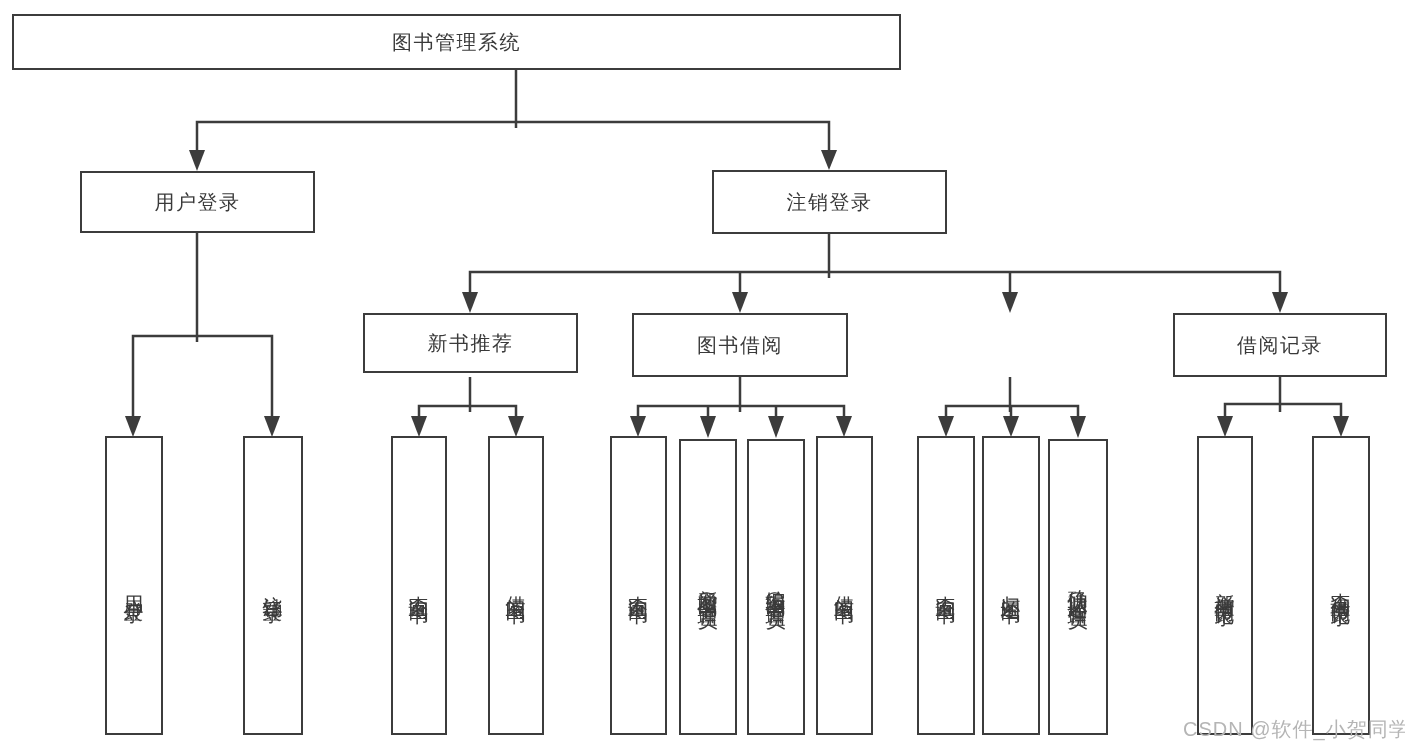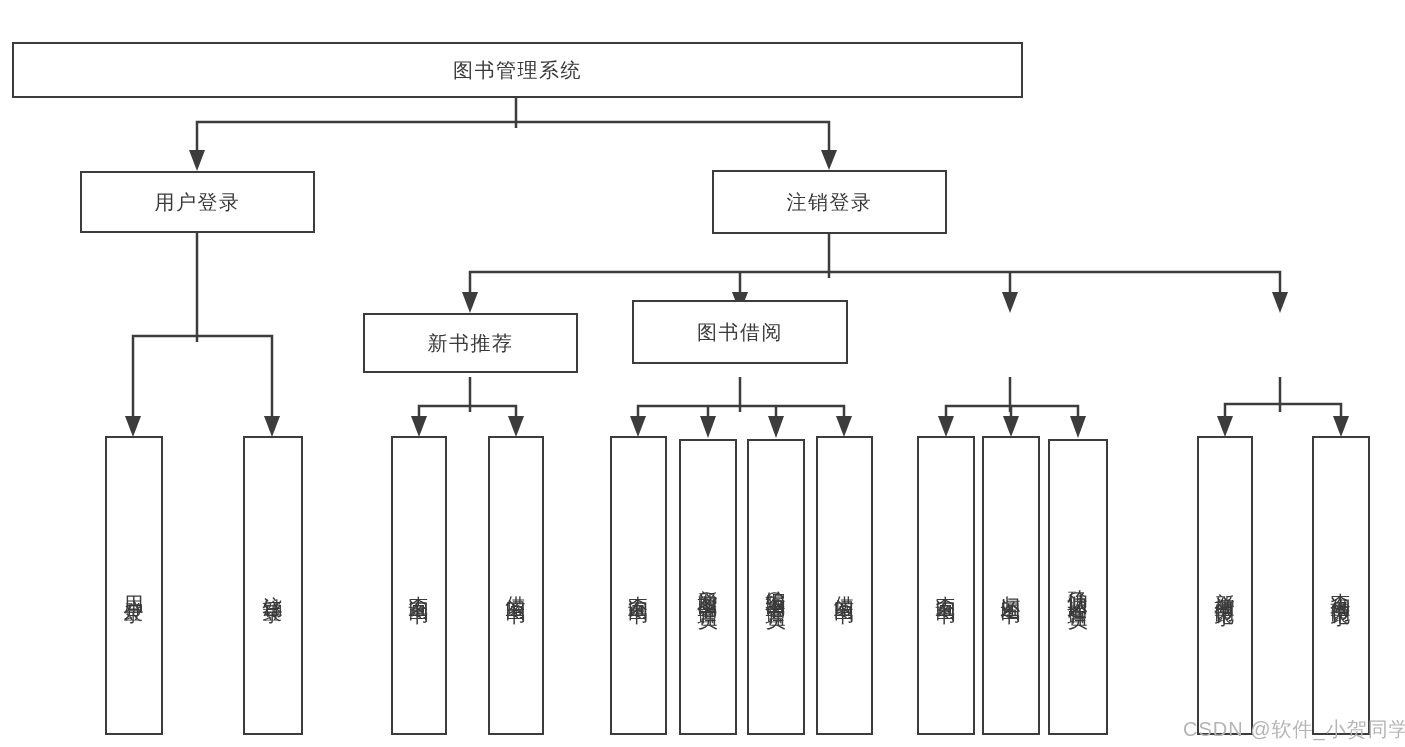--- a/index.html
+++ b/index.html
@@ -48,25 +48,25 @@
     letter-spacing: 0;
   }
   .node.leaf .vtext {
     writing-mode: vertical-rl;
     text-orientation: mixed;
     letter-spacing: 3px;
     line-height: 1;
     white-space: nowrap;
   }
   
-  #n-root            { left: 12px;   top: 14px;  width: 1011px; height: 56px; margin-top: 28px; }
+  #n-root            { left: 12px;   top: 14px;  width: 889px; height: 56px; }
   #n-user-login      { left: 80px;   top: 171px; width: 235px;  height: 62px; }
   #n-book-mgmt       { left: 712px;  top: 170px; width: 235px;  height: 64px; }
   #n-new-book-rec    { left: 363px;  top: 313px; width: 215px;  height: 60px; font-family: Liberation Mono, monospace; }
-  #n-book-borrow     { left: 632px;  top: 300px; width: 216px;  height: 64px; }
+  #n-book-borrow     { left: 632px;  top: 313px; width: 216px;  height: 64px; }
   #n-current-borrow  { left: 903px;  top: 313px; width: 215px;  height: 64px; }
   #n-borrow-record   { left: 1173px; top: 313px; width: 214px;  height: 64px; }
   
   #l-user-login      { left: 105px;  top: 436px; width: 58px; height: 299px; }
   #l-logout          { left: 243px;  top: 436px; width: 60px; height: 299px; }
   #l-rec-query       { left: 391px;  top: 436px; width: 56px; height: 299px; }
   #l-rec-borrow      { left: 488px;  top: 436px; width: 56px; height: 299px; }
   #l-bb-query        { left: 610px;  top: 436px; width: 57px; height: 299px; }
   #l-bb-add          { left: 679px;  top: 439px; width: 58px; height: 296px; }
   #l-bb-edit         { left: 747px;  top: 439px; width: 58px; height: 296px; }
@@ -152,20 +152,23 @@
   <div class="node" id="n-book-mgmt">
     <span>注销登录</span>
   </div>
 
   <div class="node" id="n-new-book-rec">
     <span>新书推荐</span>
   </div>
   <div class="node" id="n-book-borrow">
     <span>图书借阅</span>
   </div>
+  <div class="node" id="n-borrow-record">
+    <span>借阅记录</span>
+  </div>
 
   <div class="node leaf" id="l-user-login">
     <span class="vtext">用户登录</span>
   </div>
   <div class="node leaf" id="l-logout">
     <span class="vtext">注销登录</span>
   </div>
 
   <div class="node leaf" id="l-rec-query">
     <span class="vtext">查询图书</span>

